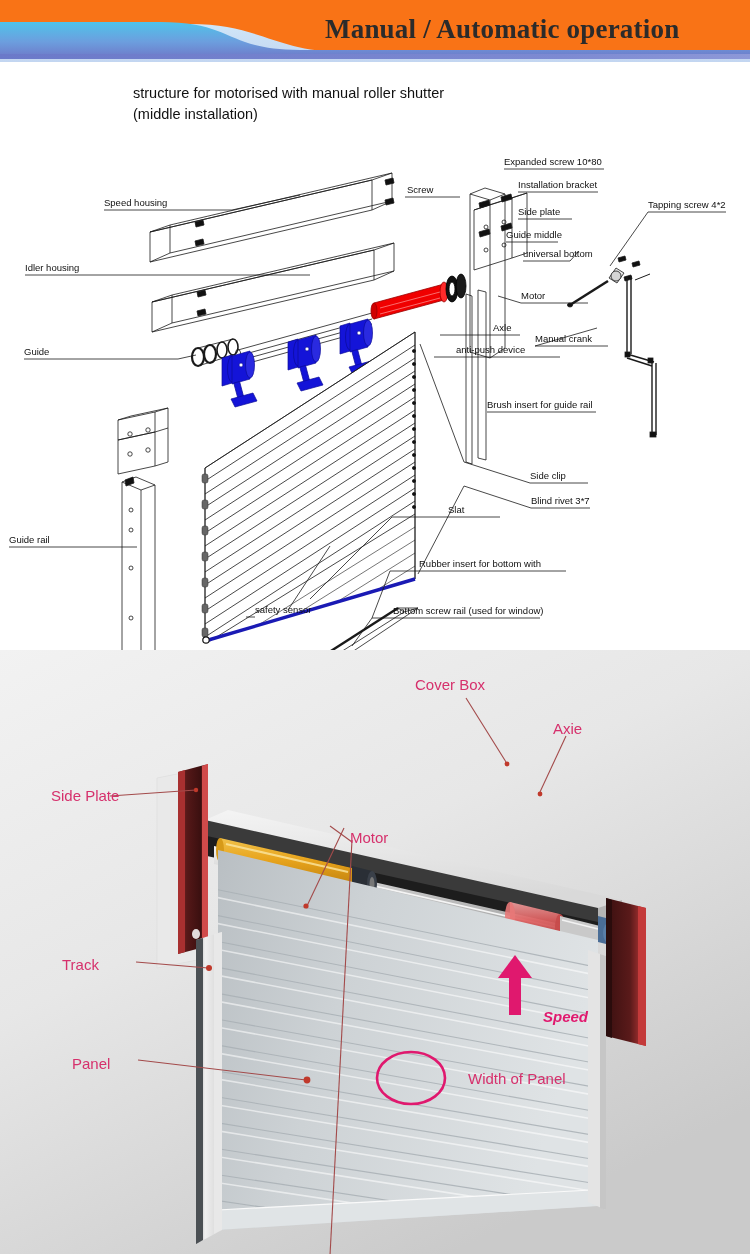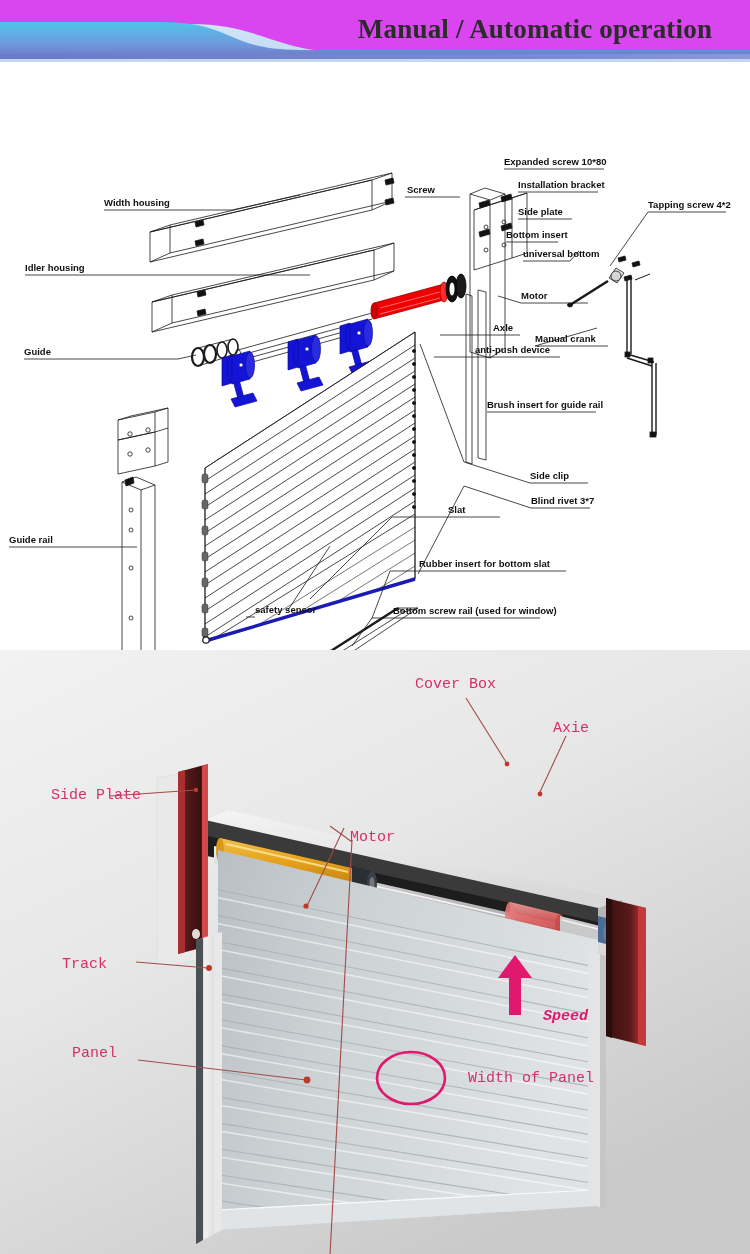--- a/index.html
+++ b/index.html
@@ -10,23 +10,22 @@
     width: 750px; height: 1254px;
     position: relative;
     overflow: hidden;
     font-family: "Liberation Sans", sans-serif;
   }
 
   
   #banner {
     position: absolute; left: 0; top: 0;
     width: 750px; height: 62px;
-    background: #d946ef;
+    background: #f97316;
     overflow: hidden;
-    text-align: center;
   }
   #banner-svg { position: absolute; left: 0; top: 0; }
   #banner-title {
     position: absolute;
     left: 325px; top: 14px;
     width: 420px;
     font-family: "Liberation Serif", serif;
     font-weight: bold;
     font-size: 27px;
     color: #2b2b2b;
@@ -42,21 +41,20 @@
   }
   #diagram-svg { position: absolute; left: 0; top: 0; }
 
   .dlabel {
     position: absolute;
     font-family: "Liberation Sans", sans-serif;
     font-size: 9.5px;
     color: #101010;
     white-space: nowrap;
     line-height: 1.1;
-    font-weight: bold;
   }
   #diag-title {
     position: absolute;
     left: 133px; top: 21px;
     font-size: 14.5px;
     color: #111;
     line-height: 1.45;
     white-space: nowrap;
   }
 
@@ -64,21 +62,21 @@
   #photo {
     position: absolute; left: 0; top: 650px;
     width: 750px; height: 604px;
     overflow: hidden;
     background: linear-gradient(160deg,#efefef 0%,#e6e6e6 35%,#d8d8d8 72%,#cfcfcf 100%);
   }
   #photo-svg { position: absolute; left: 0; top: 0; }
 
   .plabel {
     position: absolute;
-    font-family: Liberation Mono, monospace;
+    font-family: Liberation Sans, sans-serif;
     font-size: 15px;
     color: #d6306c;
     white-space: nowrap;
   }
   .plabel.italic { font-style: italic; font-weight: bold; color: #e0186e; margin-left: 32px; }
 </style>
 </head>
 <body>
 
 <div id="banner">
@@ -101,20 +99,24 @@
     </defs>
     <path d="M0,24 L190,24 C260,24 275,52 345,52 L750,52 L750,62 L0,62 Z" fill="url(#bg2)"></path>
     <path d="M0,22 L160,22 C235,22 225,50 300,50 L750,50 L750,58 L0,58 Z" fill="url(#bg1)"></path>
     <rect x="0" y="54" width="750" height="5" fill="url(#bgline)"></rect>
   </svg>
   <div id="banner-title">Manual / Automatic operation</div>
 </div>
 
 <div id="diagram">
 
+  <div id="diag-title">
+    <span>structure for motorised with manual roller shutter</span><br>
+    <span>(middle installation)</span>
+  </div>
 
   <svg id="diagram-svg" width="750" height="588" viewBox="0 0 750 588">
     <g fill="none" stroke="#1a1a1a" stroke-width="0.8" stroke-linejoin="miter">
 
       <g>
         <path d="M150,200 L150,170 L372,118 L372,148 Z"></path>
         <path d="M150,170 L170,163 L392,111 L372,118 Z"></path>
         <path d="M170,163 L170,191 L150,200"></path>
         <path d="M170,191 L392,139 L392,111"></path>
         <path d="M372,148 L392,139"></path>
@@ -339,40 +341,40 @@
         <path d="M530,421 L588,421 M530,421 L464,400 L420,282"></path>
         <path d="M531,446 L590,446 M531,446 L464,424 L418,512"></path>
         <path d="M448,455 L500,455 M448,455 L392,455 L310,537"></path>
         <path d="M419,509 L566,509 M419,509 L390,509 L372,556"></path>
         <path d="M255,555 L246,555 M288,548 L330,484"></path>
         <path d="M393,556 L540,556 M393,556 L372,556 L352,584"></path>
       </g>
     </g>
   </svg>
 
-  <div class="dlabel" style="left:104px;top:136px">Width  housing</div>
+  <div class="dlabel" style="left:104px;top:136px">Speed  housing</div>
   <div class="dlabel" style="left:407px;top:123px">Screw</div>
   <div class="dlabel" style="left:504px;top:95px">Expanded screw 10*80</div>
   <div class="dlabel" style="left:518px;top:118px">Installation bracket</div>
   <div class="dlabel" style="left:648px;top:138px">Tapping screw  4*2</div>
   <div class="dlabel" style="left:518px;top:145px">Side plate</div>
-  <div class="dlabel" style="left:506px;top:168px">Bottom insert</div>
+  <div class="dlabel" style="left:506px;top:168px">Guide middle</div>
   <div class="dlabel" style="left:523px;top:187px">universal bottom</div>
   <div class="dlabel" style="left:25px;top:201px">Idler  housing</div>
   <div class="dlabel" style="left:521px;top:229px">Motor</div>
   <div class="dlabel" style="left:24px;top:285px">Guide</div>
   <div class="dlabel" style="left:493px;top:261px">Axle</div>
   <div class="dlabel" style="left:535px;top:272px">Manual crank</div>
-  <div class="dlabel" style="left:475px;top:283px">anti-push device</div>
+  <div class="dlabel" style="left:456px;top:283px">anti-push device</div>
   <div class="dlabel" style="left:487px;top:338px">Brush insert for guide rail</div>
   <div class="dlabel" style="left:530px;top:409px">Side clip</div>
   <div class="dlabel" style="left:531px;top:434px">Blind rivet 3*7</div>
   <div class="dlabel" style="left:448px;top:443px">Slat</div>
   <div class="dlabel" style="left:9px;top:473px">Guide rail</div>
-  <div class="dlabel" style="left:419px;top:497px">Rubber insert for bottom slat</div>
+  <div class="dlabel" style="left:419px;top:497px">Rubber insert for bottom with</div>
   <div class="dlabel" style="left:255px;top:543px">safety sensor</div>
   <div class="dlabel" style="left:393px;top:544px">Bottom screw rail (used for window)</div>
 </div>
 
 <div id="photo">
   <svg id="photo-svg" width="750" height="604" viewBox="0 0 750 604">
     <defs>
       <linearGradient id="bgrad" x1="0" y1="0" x2="0.6" y2="1">
         <stop offset="0%" stop-color="#f2f2f2"></stop>
         <stop offset="45%" stop-color="#e7e7e7"></stop>
@@ -557,16 +559,16 @@
     </g>
 
     <ellipse cx="411" cy="428" rx="34" ry="26" fill="none" stroke="#e0186e" stroke-width="2.6"></ellipse>
   </svg>
 
   <div class="plabel" style="left:415px;top:26px">Cover Box</div>
   <div class="plabel" style="left:553px;top:70px">Axie</div>
   <div class="plabel" style="left:51px;top:137px">Side Plate</div>
   <div class="plabel" style="left:350px;top:179px">Motor</div>
   <div class="plabel" style="left:62px;top:306px">Track</div>
-  <div class="plabel" style="left:72px;top:395px">Panel</div>
+  <div class="plabel" style="left:72px;top:405px">Panel</div>
   <div class="plabel italic" style="left:511px;top:358px">Speed</div>
   <div class="plabel" style="left:468px;top:420px">Width of Panel</div>
 </div>
 
 </body></html>

